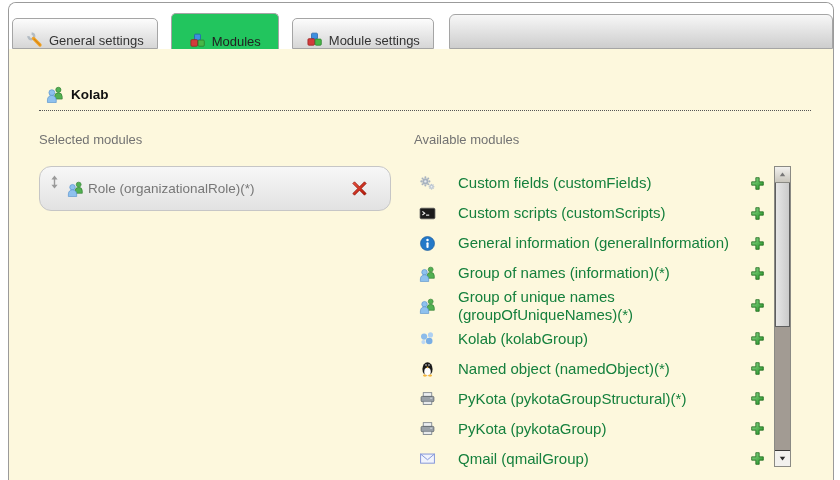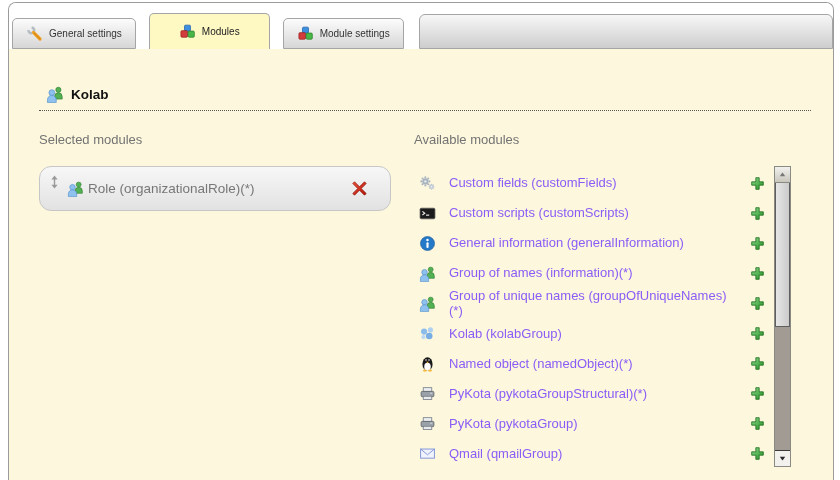--- a/index.html
+++ b/index.html
@@ -10,27 +10,27 @@
   }
   .widget{
     position:absolute;left:8px;top:2px;width:826px;height:478px;
     box-sizing:border-box;border:1px solid #9b9b9b;border-bottom:none;
     border-radius:8px 8px 0 0;background:#fff;
     display:flex;flex-direction:column;overflow:hidden;
   }
   
   .tabstrip{height:46px;flex:none;display:flex;align-items:flex-end;padding-left:3px;background:#fff}
   .tab{
-    box-sizing:border-box;height:31px;display:flex;align-items:center;gap:6px;
+    box-sizing:border-box;height:31px;display:flex;align-items:flex-end;gap:6px;
     padding:0 13px;margin-right:13px;border:1px solid #a5a5a5;border-radius:5px 5px 0 0;
     background:linear-gradient(180deg,#fcfcfc 0%,#d6d6d6 100%);
-    font-size:10px;color:#333;white-space:nowrap;cursor:pointer;
+    font-size:13px;color:#333;white-space:nowrap;cursor:pointer;
   }
   .tab.active{
-    height:36px;background:#fef9c3;border-bottom:none;padding:0 29px;color:#222;
+    height:36px;background:#22c55e;border-bottom:none;padding:0 17px;color:#222;
   }
   .tab-filler{
     flex:1;height:35px;margin-left:2px;box-sizing:border-box;
     border:1px solid #a5a5a5;border-radius:6px 6px 0 0;
     background:linear-gradient(180deg,#f7f7f7 0%,#cdcdcd 100%);
   }
   
   .content{flex:1;background:#fdf8dd;padding:0 10px 0 30px;box-sizing:border-box}
   .section-head{
     margin:36px 12px 0 0;padding:0 0 7px 7px;border-bottom:1px dotted #555;
@@ -47,21 +47,21 @@
     box-sizing:border-box;width:352px;height:45px;
     border:1px solid #c6c6c6;border-radius:12px;
     background:linear-gradient(180deg,#f7f7f7 0%,#e2e2e2 100%);
     display:flex;align-items:center;padding:0 22px 0 9px;
   }
   .sel-label{font-size:13.5px;color:#777;margin-left:4px;white-space:nowrap}
   
   .avail-wrap{display:flex;margin-top:19px}
   .avail-list{width:360px;flex:none;padding-top:2px}
   .mod-row{min-height:30px;display:flex;align-items:center;padding-left:5px}
-  .mod-label{font-size:13px;color:#8b5cf6;margin-left:13px;max-width:288px;line-height:1.18}
+  .mod-label{font-size:15px;color:#15803d;margin-left:22px;max-width:288px;line-height:1.18}
   
   .icon{flex:none;display:block}
   .i16{width:17px;height:17px}
   .i18{width:18px;height:18px}
   .drag{width:11px;height:14px;margin-right:7px;align-self:flex-start;margin-top:8px;cursor:grab}
   .xbtn{width:17px;height:17px;margin-left:auto;cursor:pointer}
   .plusbtn{width:15px;height:15px;margin-left:auto;margin-right:9px;cursor:pointer}
   
   .scrollbar{
     width:17px;height:301px;flex:none;box-sizing:border-box;

